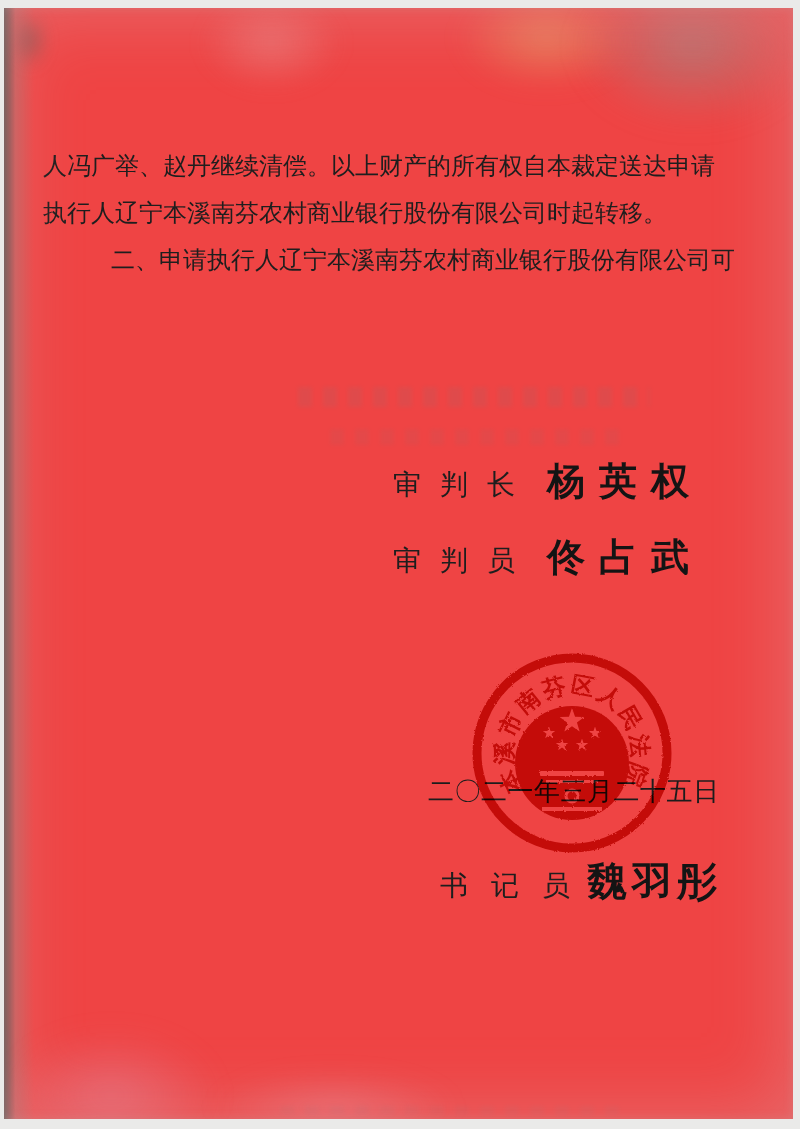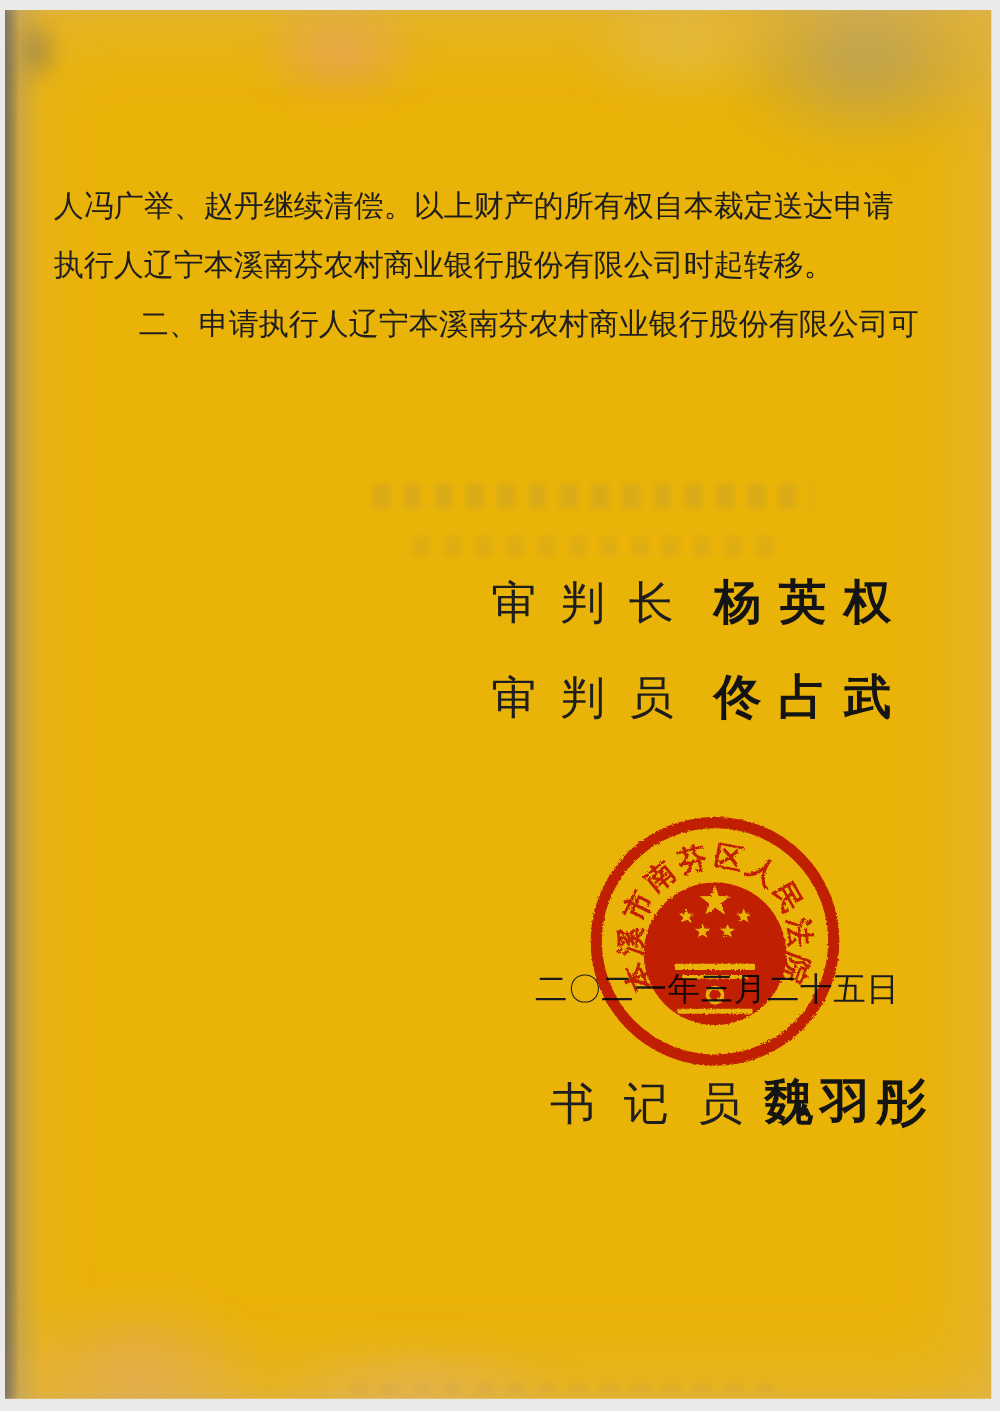--- a/index.html
+++ b/index.html
@@ -5,21 +5,21 @@
   html,body{margin:0;padding:0;}
   body{
     width:800px;height:1129px;overflow:hidden;position:relative;
     background:#e9e9e8;
     font-family:"Liberation Serif","DejaVu Serif",serif;
   }
   .page{
     position:absolute;inset:0;box-sizing:border-box;
     border-style:solid;border-color:#eaeae9;
     border-width:8px 7px 10px 4px;
-    background:#eab308;overflow:hidden;
+    background:#ef4444;overflow:hidden;
   }
   .page::after{ 
     content:"";position:absolute;inset:0;pointer-events:none;
     box-shadow:inset 0 0 70px 8px rgba(216,186,192,.30), inset 0 0 10px rgba(175,175,172,.25);
   }
   .shadow-left{
     position:absolute;left:0;top:0;bottom:0;width:30px;
     background:linear-gradient(to right, rgba(72,70,66,.85), rgba(130,128,124,.30) 38%, rgba(160,158,154,0) 100%);
   }
   .stain{position:absolute;border-radius:50%;pointer-events:none;}
@@ -47,21 +47,21 @@
   #bl5{left:93px;top:334px;}
 
   .ghost{position:absolute;filter:blur(2px);pointer-events:none;
     background:repeating-linear-gradient(90deg, rgba(118,118,124,.26) 0 14px, rgba(118,118,124,0) 14px 25px);}
   #ghost1{left:294px;top:379px;width:352px;height:20px;opacity:.5;}
   #ghost2{left:326px;top:421px;width:292px;height:16px;opacity:.35;}
   #ghost3{left:276px;top:1098px;width:340px;height:9px;opacity:.28;}
 
   .sigrow{position:absolute;left:389px;white-space:nowrap;}
   #sig1{top:448px;} #sig2{top:524px;} #sig3{top:606px;}
-  .role{font-size:36px;color:#1e1e1e;letter-spacing:19px;text-align:center;}
+  .role{font-size:28px;color:#1e1e1e;letter-spacing:19px;text-align:center;}
   .name{font-size:38px;font-weight:700;color:#141414;letter-spacing:14px;margin-left:13px;}
 
   .dateline{
     position:absolute;left:424px;top:766px;z-index:2;
     font-size:26px;color:#1c1c1c;letter-spacing:0.5px;white-space:nowrap;
   }
   .clerkrow{position:absolute;left:404px;top:846px;white-space:nowrap;z-index:2;margin-left:32px;}
   .clerkrow .role{letter-spacing:23px;}
   .clerkrow .name{font-size:40px;letter-spacing:5px;margin-left:-6px;}
 

